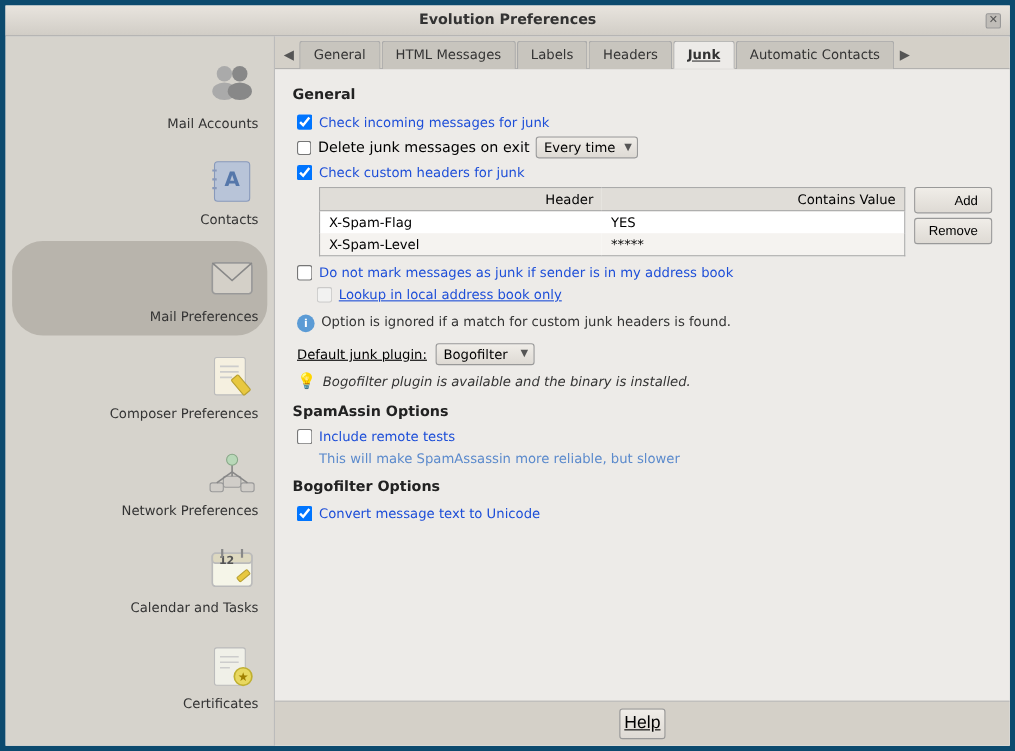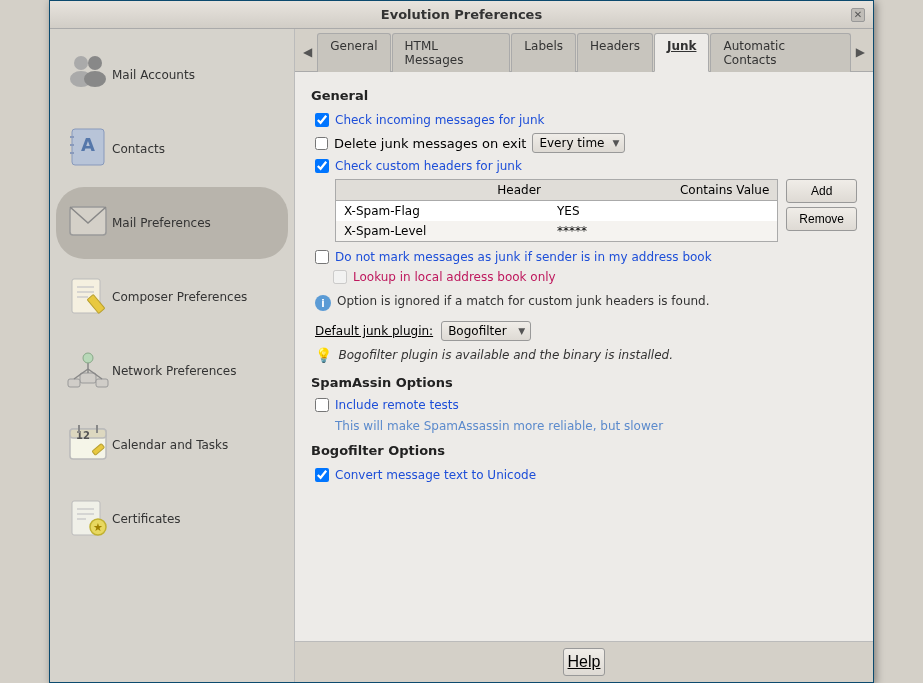--- a/index.html
+++ b/index.html
@@ -7,24 +7,24 @@
       font-family: "DejaVu Sans", sans-serif;
       font-size: 13px;
       background: #d4d0c8;
       display: flex;
       justify-content: center;
       align-items: center;
       width: 923px;
       height: 683px;
     }
     .window {
-      width: 825px;
+      width: 923px;
       height: 683px;
       background: #edebe8;
-      border: 1px solid #0c4a6e;
+      border: 5px solid #0c4a6e;
       box-shadow: 2px 2px 8px rgba(0,0,0,0.4);
       display: flex;
       flex-direction: column;
     }
     .titlebar {
       background: linear-gradient(to bottom, #e8e4de, #d1cdc6);
       border-bottom: 1px solid #aaa;
       padding: 6px 8px;
       display: flex;
       align-items: center;
@@ -61,22 +61,22 @@
     
     .sidebar {
       width: 245px;
       background: #d6d3cc;
       border-right: 1px solid #bbb;
       padding: 8px 0;
       overflow-y: auto;
     }
     .sidebar-item {
       display: flex;
-      flex-direction: row;
-      align-items: center;
+      flex-direction: column;
+      align-items: flex-end;
       padding: 10px 8px;
       cursor: pointer;
       border-radius: 4px;
       margin: 2px 6px;
     }
     .sidebar-item.active {
       background: #b8b4ac;
       border-radius: 28px;
     }
     .sidebar-icon {
@@ -225,21 +225,21 @@
       gap: 4px;
     }
     .btn {
       background: linear-gradient(to bottom, #f0ede8, #dedad4);
       border: 1px solid #999;
       border-radius: 3px;
       padding: 4px 12px;
       font-size: 12px;
       cursor: pointer;
       min-width: 70px;
-      text-align: center;
+      text-align: right;
     }
     .info-row {
       display: flex;
       align-items: flex-start;
       gap: 6px;
       padding: 4px 4px;
       margin-bottom: 6px;
     }
     .info-icon {
       width: 16px;
@@ -475,21 +475,21 @@
           </div>
         </div>
 
         <div class="checkbox-row">
           <input type="checkbox" id="chk-nomark" style="">
           <label for="chk-nomark"><span>Do not mark messages as junk if sender is in my address book</span></label>
         </div>
 
         <div class="checkbox-row" style="padding-left: 22px;">
           <input type="checkbox" id="chk-lookup" disabled="" style="">
-          <label for="chk-lookup" style="color: #be185d;"><span>Lookup in local address book only</span></label>
+          <label for="chk-lookup" style="color: #1d4ed8; text-decoration: underline;"><span>Lookup in local address book only</span></label>
         </div>
 
         <div class="info-row">
           <div class="info-icon">i</div>
           <span class="info-text">Option is ignored if a match for custom junk headers is found.</span>
         </div>
 
         <div class="plugin-label-row">
           <span class="plugin-label"><u>Default junk plugin:</u></span>
           <div class="dropdown">

